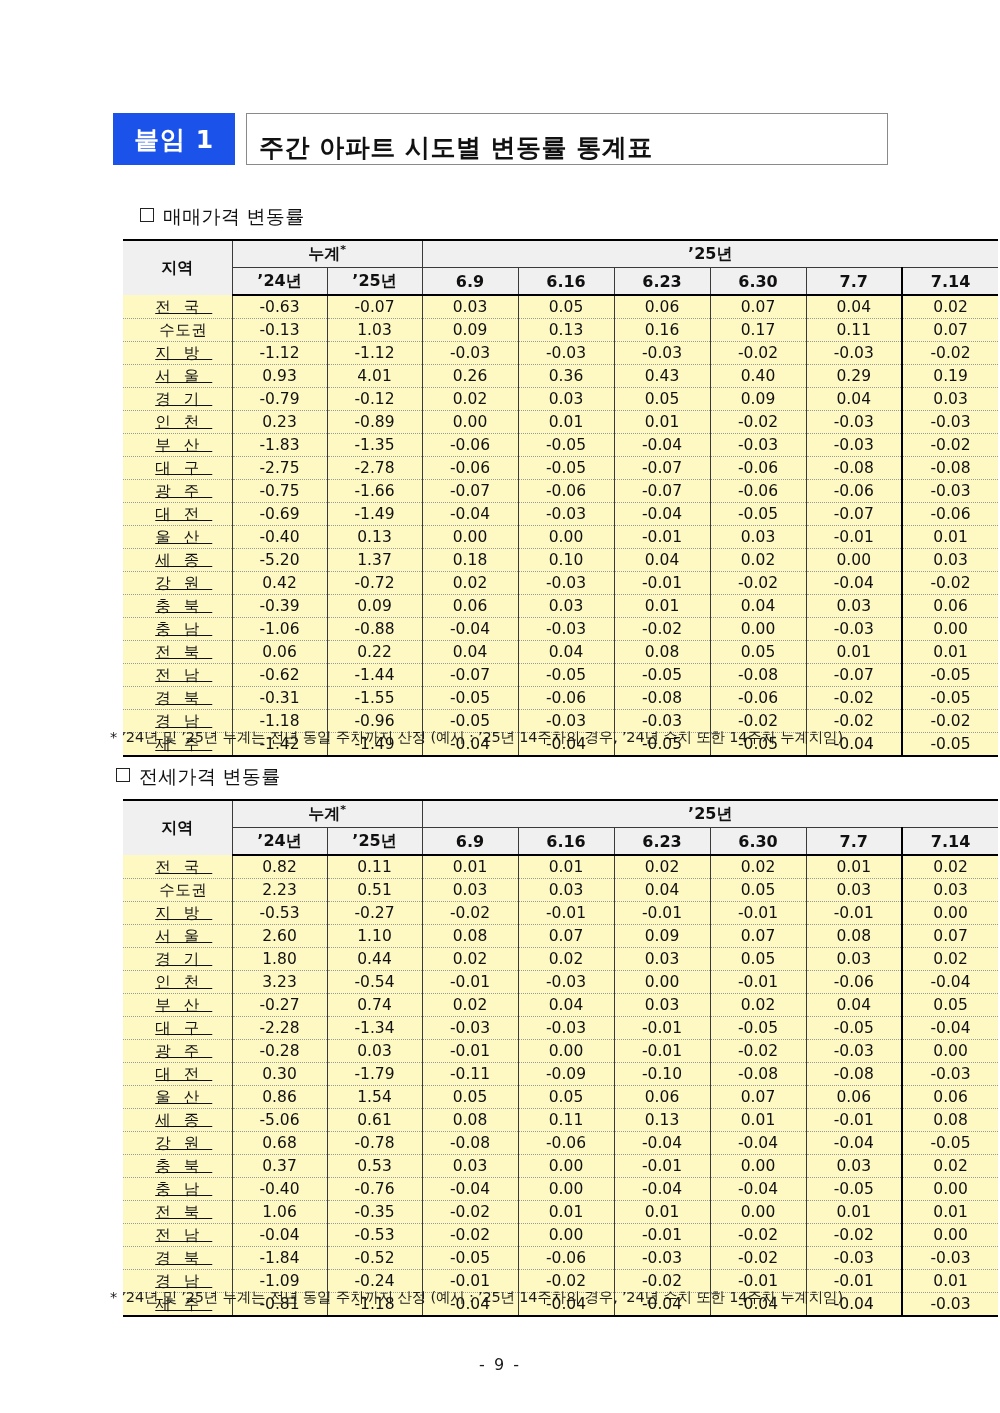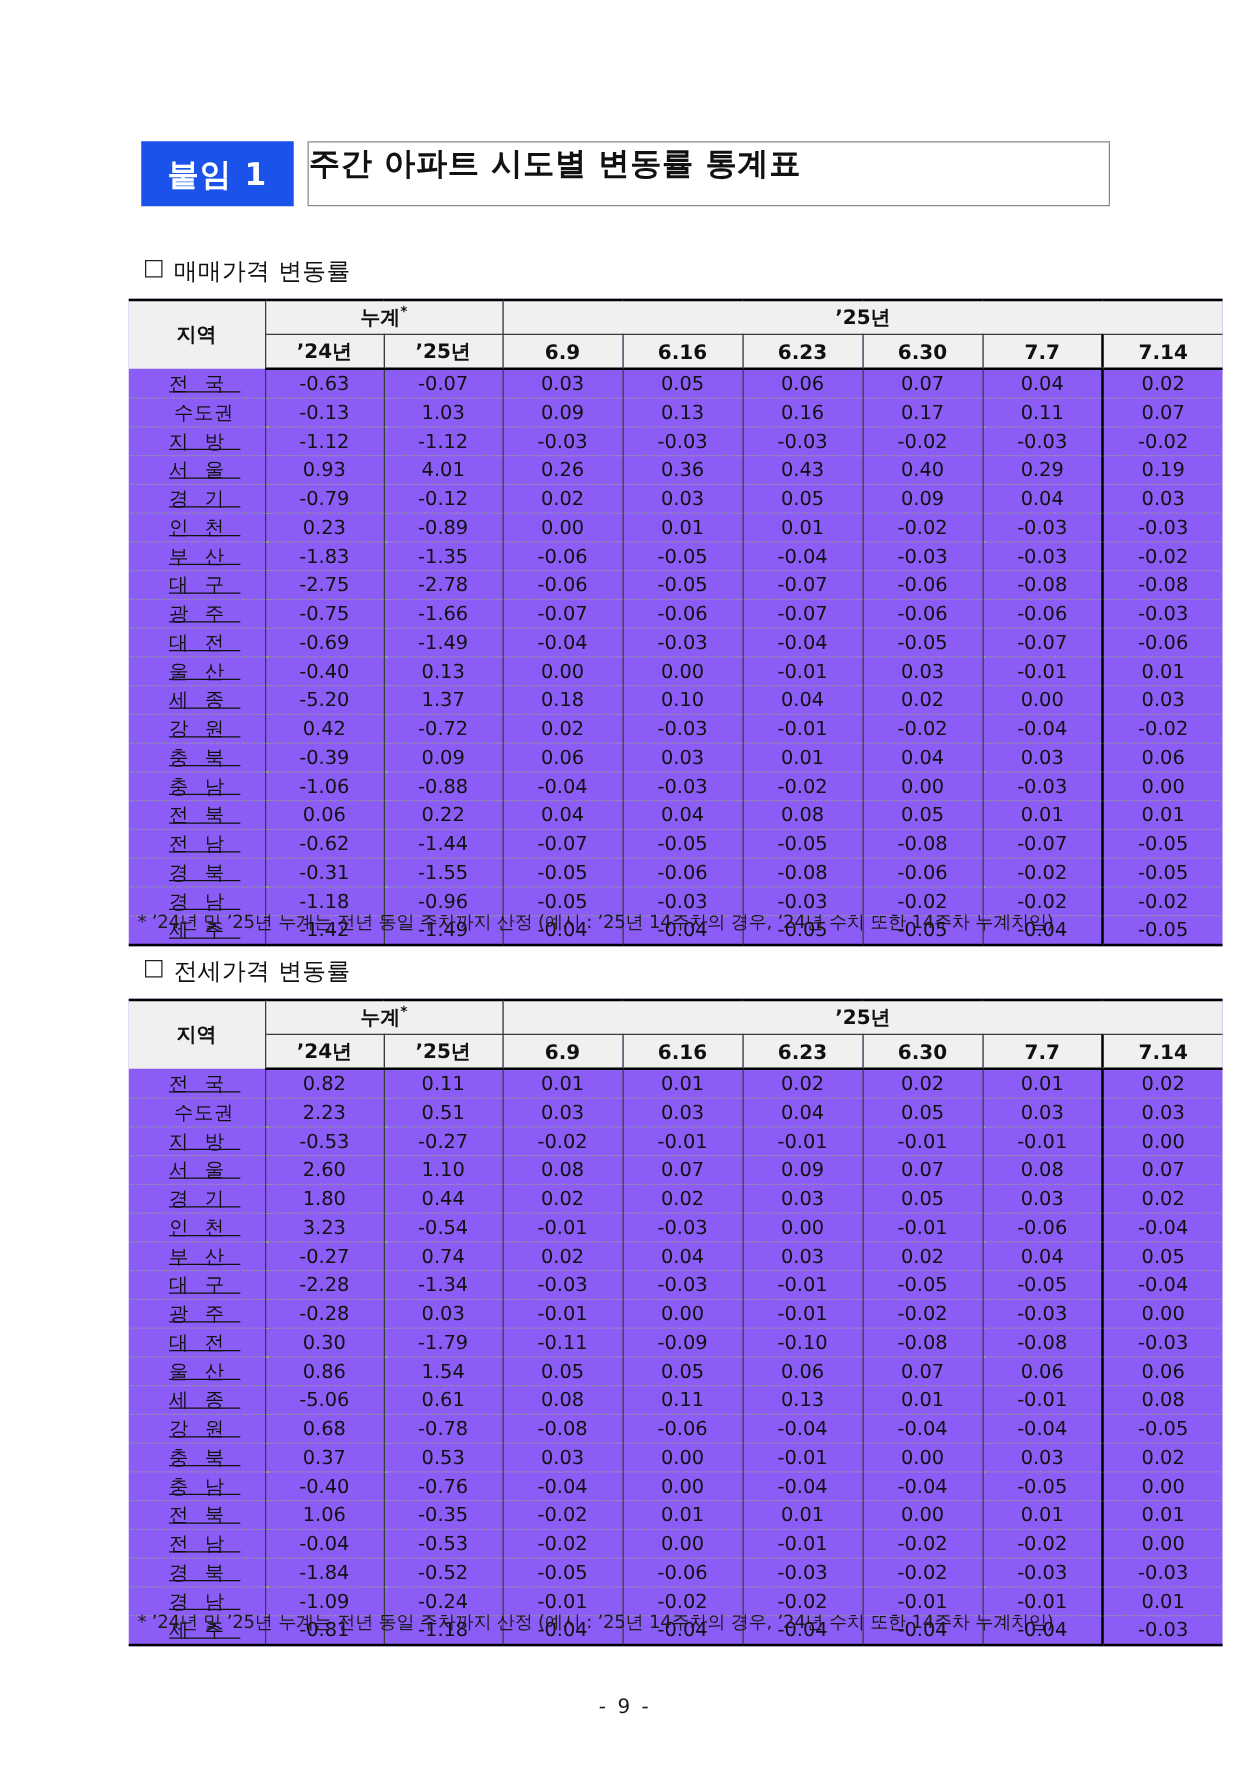--- a/index.html
+++ b/index.html
@@ -48,22 +48,22 @@
     justify-content: center;
     letter-spacing: 1px;
     flex: 0 0 auto;
   }
   .title-box {
     flex: 1 1 auto;
     margin-left: 11px;
     border: 1px solid #8a8a8a;
     box-sizing: border-box;
     display: flex;
-    align-items: flex-start;
-    padding-left: 0;
+    align-items: flex-end;
+    padding-left: 12px;
   }
   .title-text {
     font-size: 25px;
     font-weight: bold;
     letter-spacing: 0.5px;
     color: #111111;
   }
 
   
   .section-heading {
@@ -77,32 +77,32 @@
   }
   .section-heading .chk {
     display: inline-block;
     width: 14px;
     height: 14px;
     border: 1.6px solid #222222;
     box-sizing: border-box;
     margin-right: 9px;
     vertical-align: 1px;
   }
-  #heading-sale  { top: 204px; }
+  #heading-sale  { top: 204px; margin-left: 24px; }
   #heading-jeonse{ top: 764px; }
 
   
   .stat-table {
     position: absolute;
-    left: 103px;
+    left: 123px;
     width: 775px;
     border-collapse: collapse;
     table-layout: fixed;
     font-size: 15px;
-    background: #8b5cf6;
+    background: #fef9c3;
   }
   #table-sale   { top: 239px; }
   #table-jeonse { top: 799px; }
 
   .stat-table col.c-region { width: 109px; }
   .stat-table col.c-cum    { width: 95px;  }
   .stat-table col.c-week   { width: 96px;  }
   .stat-table col.c-last   { width: 96px;  }
 
   .stat-table th,

